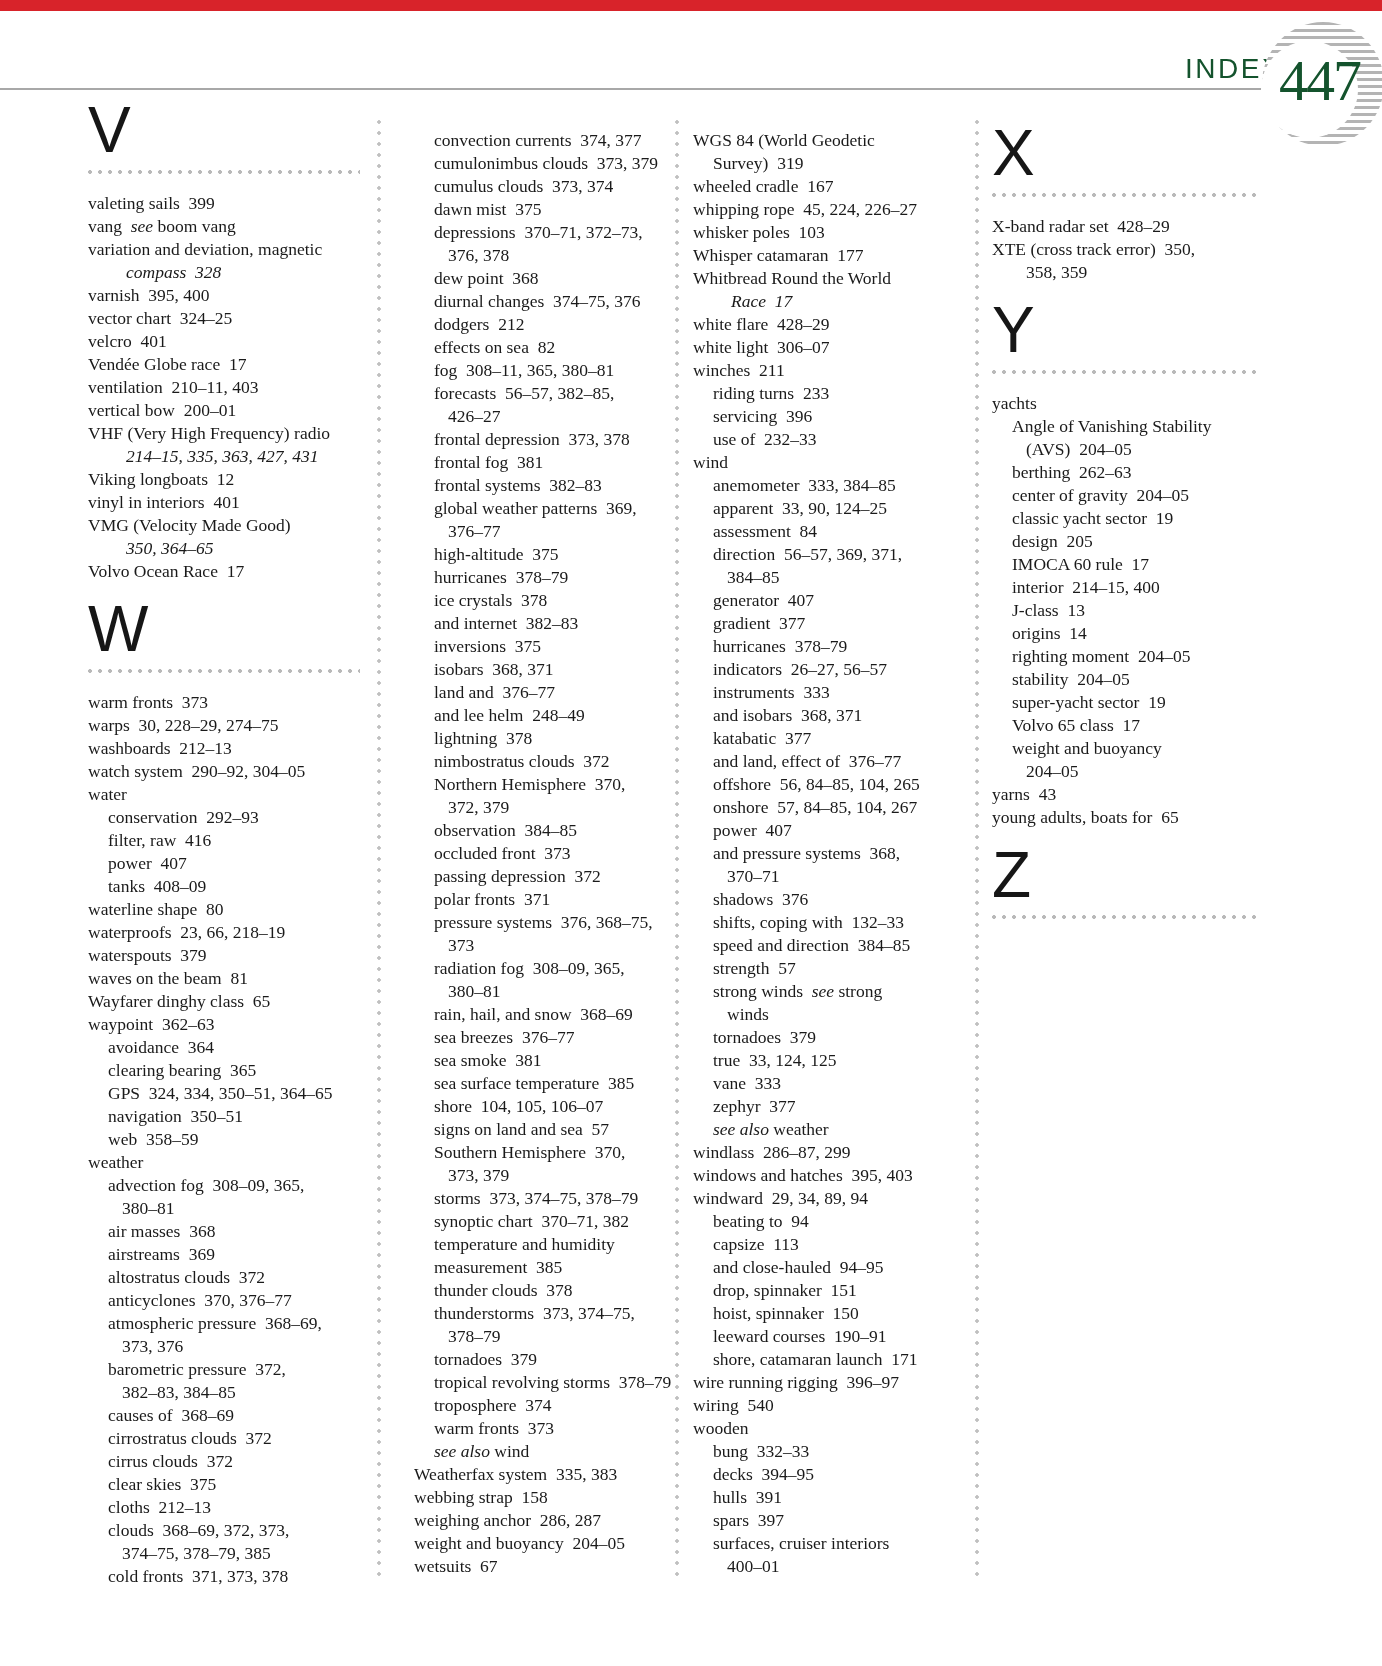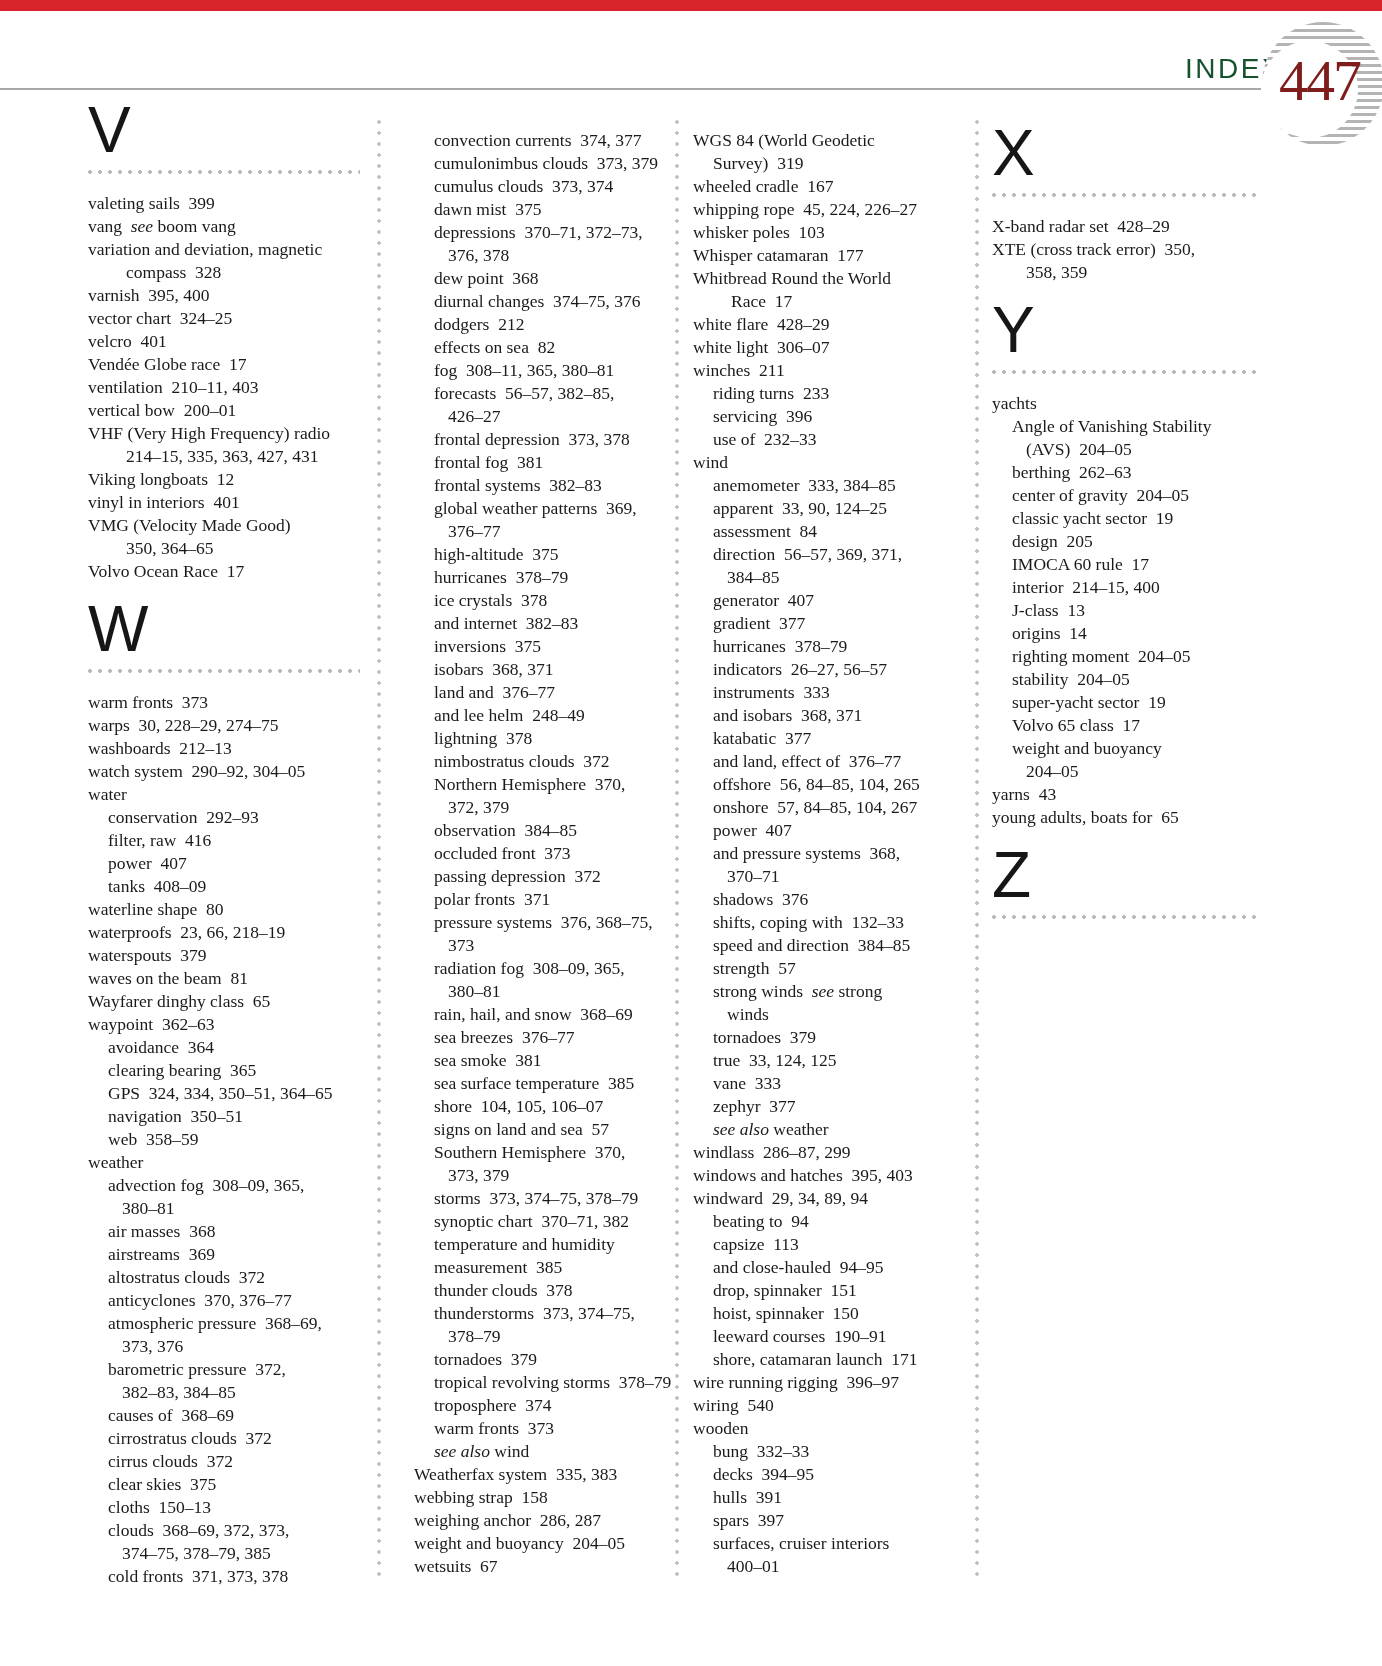--- a/index.html
+++ b/index.html
@@ -14,42 +14,42 @@
     font-family:"Liberation Sans", sans-serif; font-weight:300;
     font-size:28px; letter-spacing:2.5px; color:#14532d;
   }
   .stripes {
     position:absolute; left:1262px; top:22px; width:122px; height:124px; border-radius:50%;
     background:repeating-linear-gradient(180deg,#b4b4b4 0 3px,#ffffff 3px 7px);
   }
   .whitecircle { position:absolute; left:1261px; top:41px; width:97px; height:97px; border-radius:50%; background:#ffffff; }
   .pagenum {
     position:absolute; left:1279px; top:52px;
-    font-family:"Liberation Serif", serif; font-size:58px; line-height:1; color:#7f1d1d; letter-spacing:-2px;
+    font-family:"Liberation Serif", serif; font-size:58px; line-height:1; color:#14532d; letter-spacing:-2px;
   }
   .col { position:absolute; }
   #col1 { left:88px;  top:98px;  width:272px; }
   #col2 { left:414px; top:121px; width:252px; }
   #col3 { left:693px; top:121px; width:270px; }
   #col4 { left:992px; top:121px; width:264px; }
   .letter {
     font-family:"Liberation Sans", sans-serif; font-weight:300;
     font-size:64px; line-height:64px; color:#161616; margin-top:14px;
   }
   .col > .letter:first-child { margin-top:0; }
   .dots {
     height:4px; margin-top:8px;
     background-image:radial-gradient(circle at 2px 2px, #b9b9b9 1.6px, rgba(0,0,0,0) 2.2px);
     background-size:10px 4px; background-repeat:repeat-x;
   }
   .entries { margin-top:18px; }
   .col > .entries:first-child { margin-top:8px; }
   .ln { font-size:17.5px; line-height:23px; white-space:pre; color:#1a1a1a; }
   .ln em { font-style:italic; }
-  .i0 { padding-left:0; } .i1 { padding-left:20px; } .i2 { padding-left:34px; } .i3 { padding-left:38px; }
+  .i0 { padding-left:0; } .i1 { padding-left:20px; } .i2 { padding-left:34px; } .i3 { padding-left:38px;font-style:italic; }
   .sep {
     position:absolute; top:120px; width:4px; height:1462px;
     background-image:radial-gradient(circle at 2px 2px, #c0c0c0 1.5px, rgba(0,0,0,0) 2.1px);
     background-size:4px 11px; background-repeat:repeat-y;
   }
   #sep1 { left:377px; } #sep2 { left:675px; } #sep3 { left:975px; }
 </style>
 </head>
 <body>
 
@@ -113,21 +113,21 @@
       <div class="ln i1">altostratus clouds  372</div>
       <div class="ln i1">anticyclones  370, 376–77</div>
       <div class="ln i1">atmospheric pressure  368–69,</div>
       <div class="ln i2">373, 376</div>
       <div class="ln i1">barometric pressure  372,</div>
       <div class="ln i2">382–83, 384–85</div>
       <div class="ln i1">causes of  368–69</div>
       <div class="ln i1">cirrostratus clouds  372</div>
       <div class="ln i1">cirrus clouds  372</div>
       <div class="ln i1">clear skies  375</div>
-      <div class="ln i1">cloths  150–13</div>
+      <div class="ln i1">cloths  212–13</div>
       <div class="ln i1">clouds  368–69, 372, 373,</div>
       <div class="ln i2">374–75, 378–79, 385</div>
       <div class="ln i1">cold fronts  371, 373, 378</div>
     </div>
   </div>
 <div class="col" id="col2">
     <div class="entries">
       <div class="ln i1">convection currents  374, 377</div>
       <div class="ln i1">cumulonimbus clouds  373, 379</div>
       <div class="ln i1">cumulus clouds  373, 374</div>

